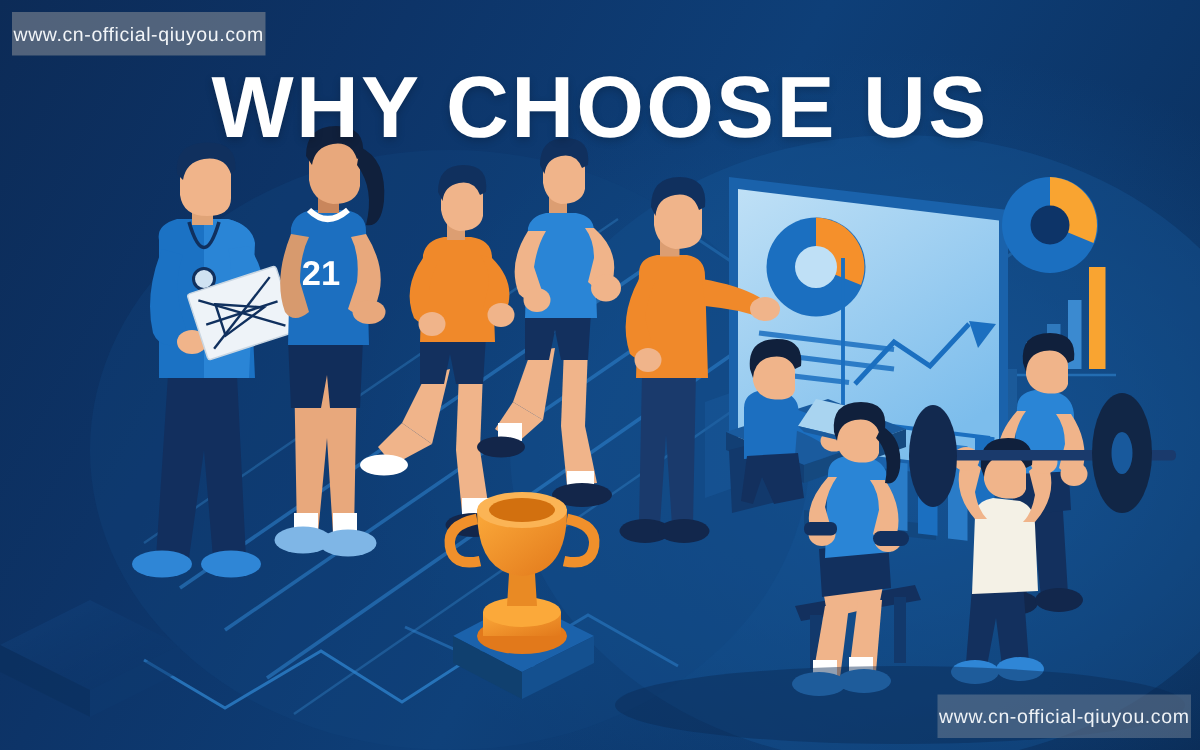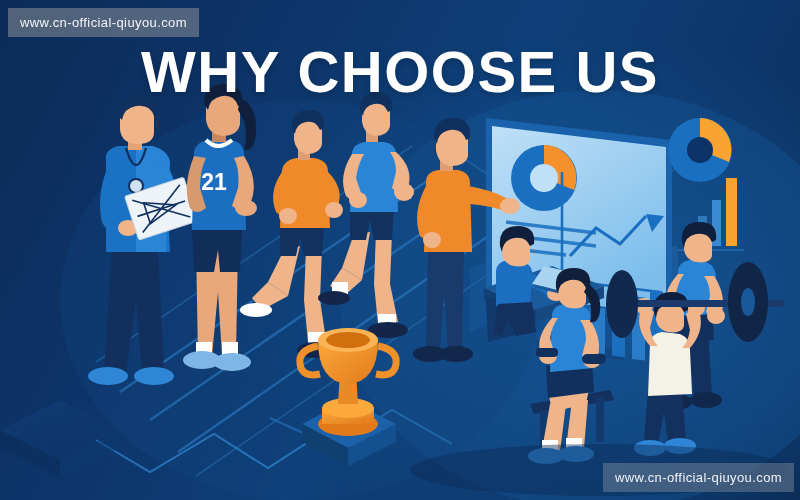--- a/index.html
+++ b/index.html
@@ -33,21 +33,21 @@
     text-shadow:0 2px 6px rgba(0,0,0,.20);
     white-space:nowrap;
   }
 
   
   .wm {
     position:absolute;
     font-size:13px;
     letter-spacing:.4px;
     white-space:nowrap;
-    padding:7px 12px;
+    padding:7px 1px;
     color:#e9eef3;
   }
   .wm-tl {
     left:8px; top:8px;
     background:rgba(125,133,143,.62);
     color:#f2f5f8;
   }
   .wm-br {
     right:6px; bottom:8px;
     background:rgba(150,158,168,.38);

